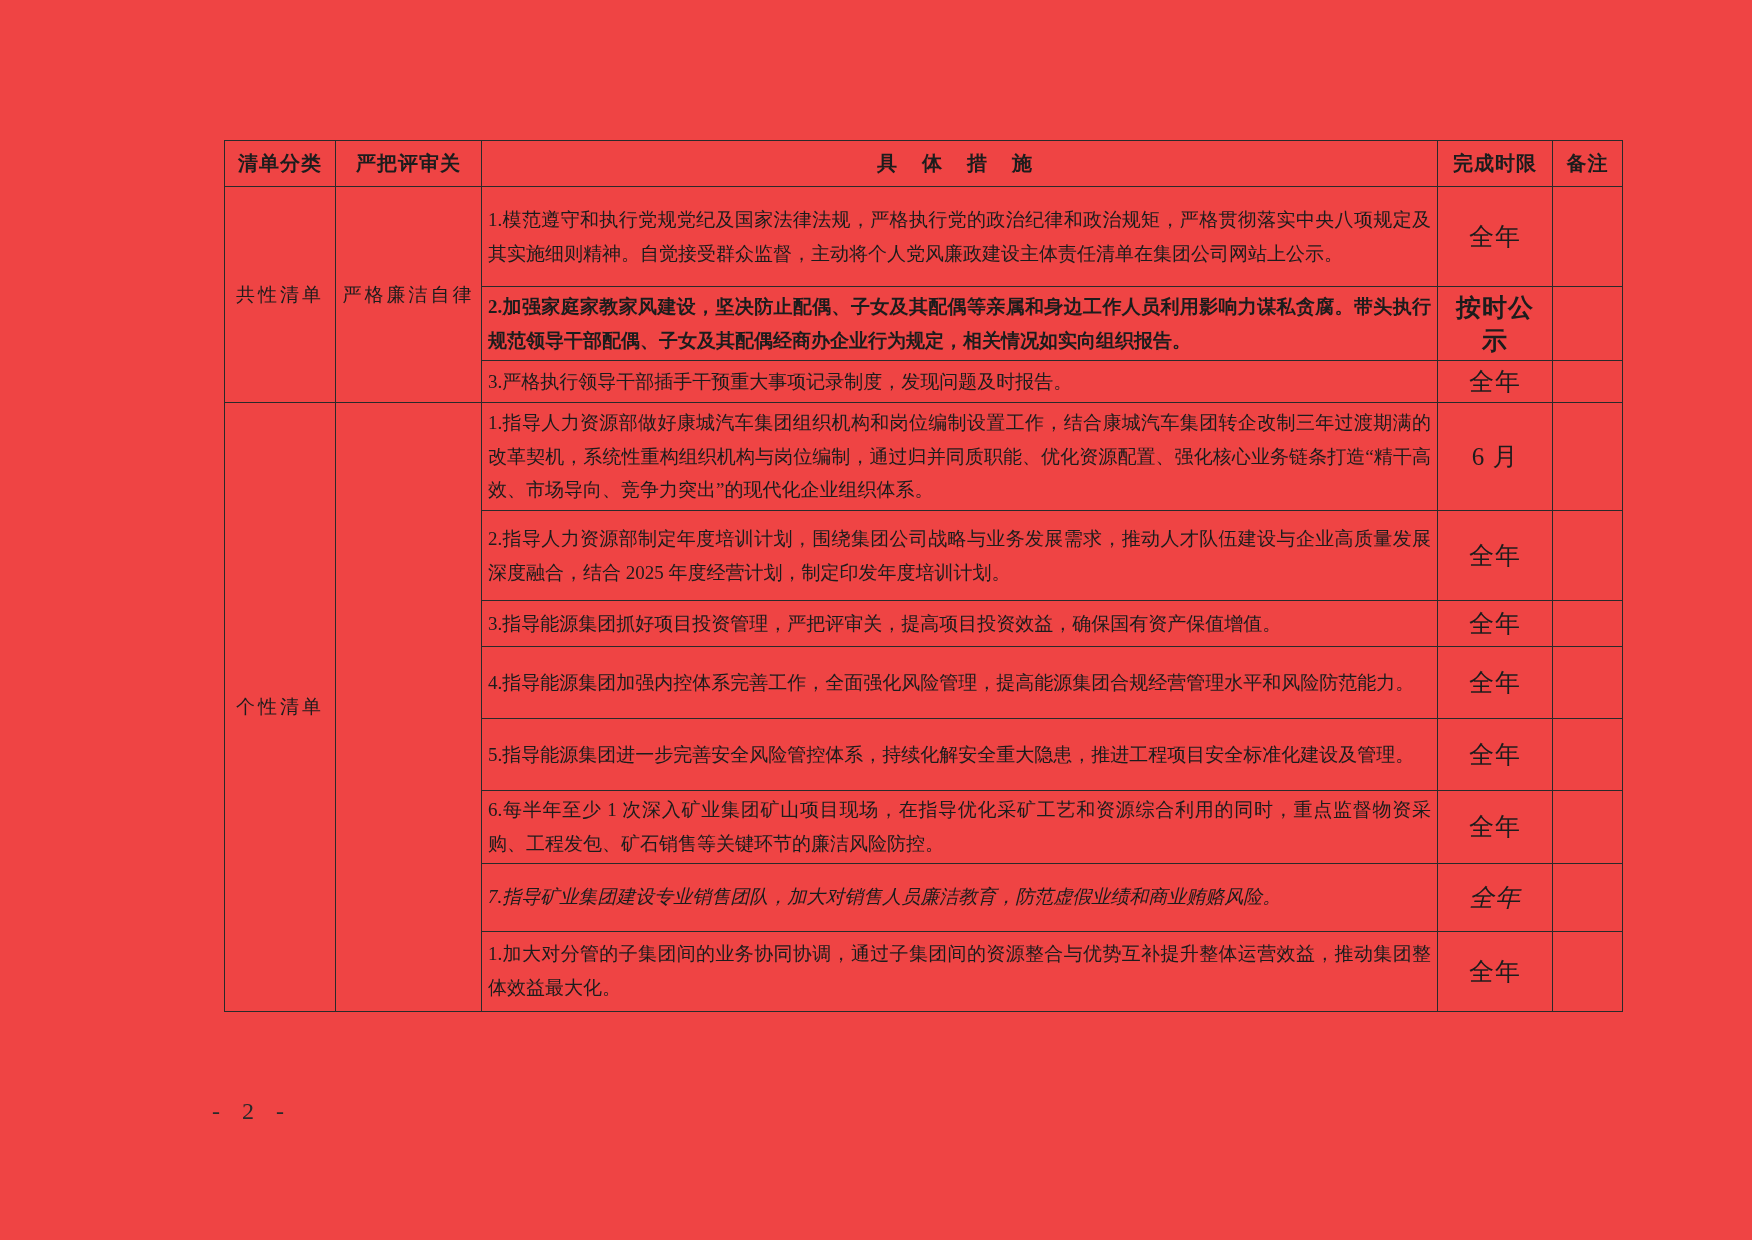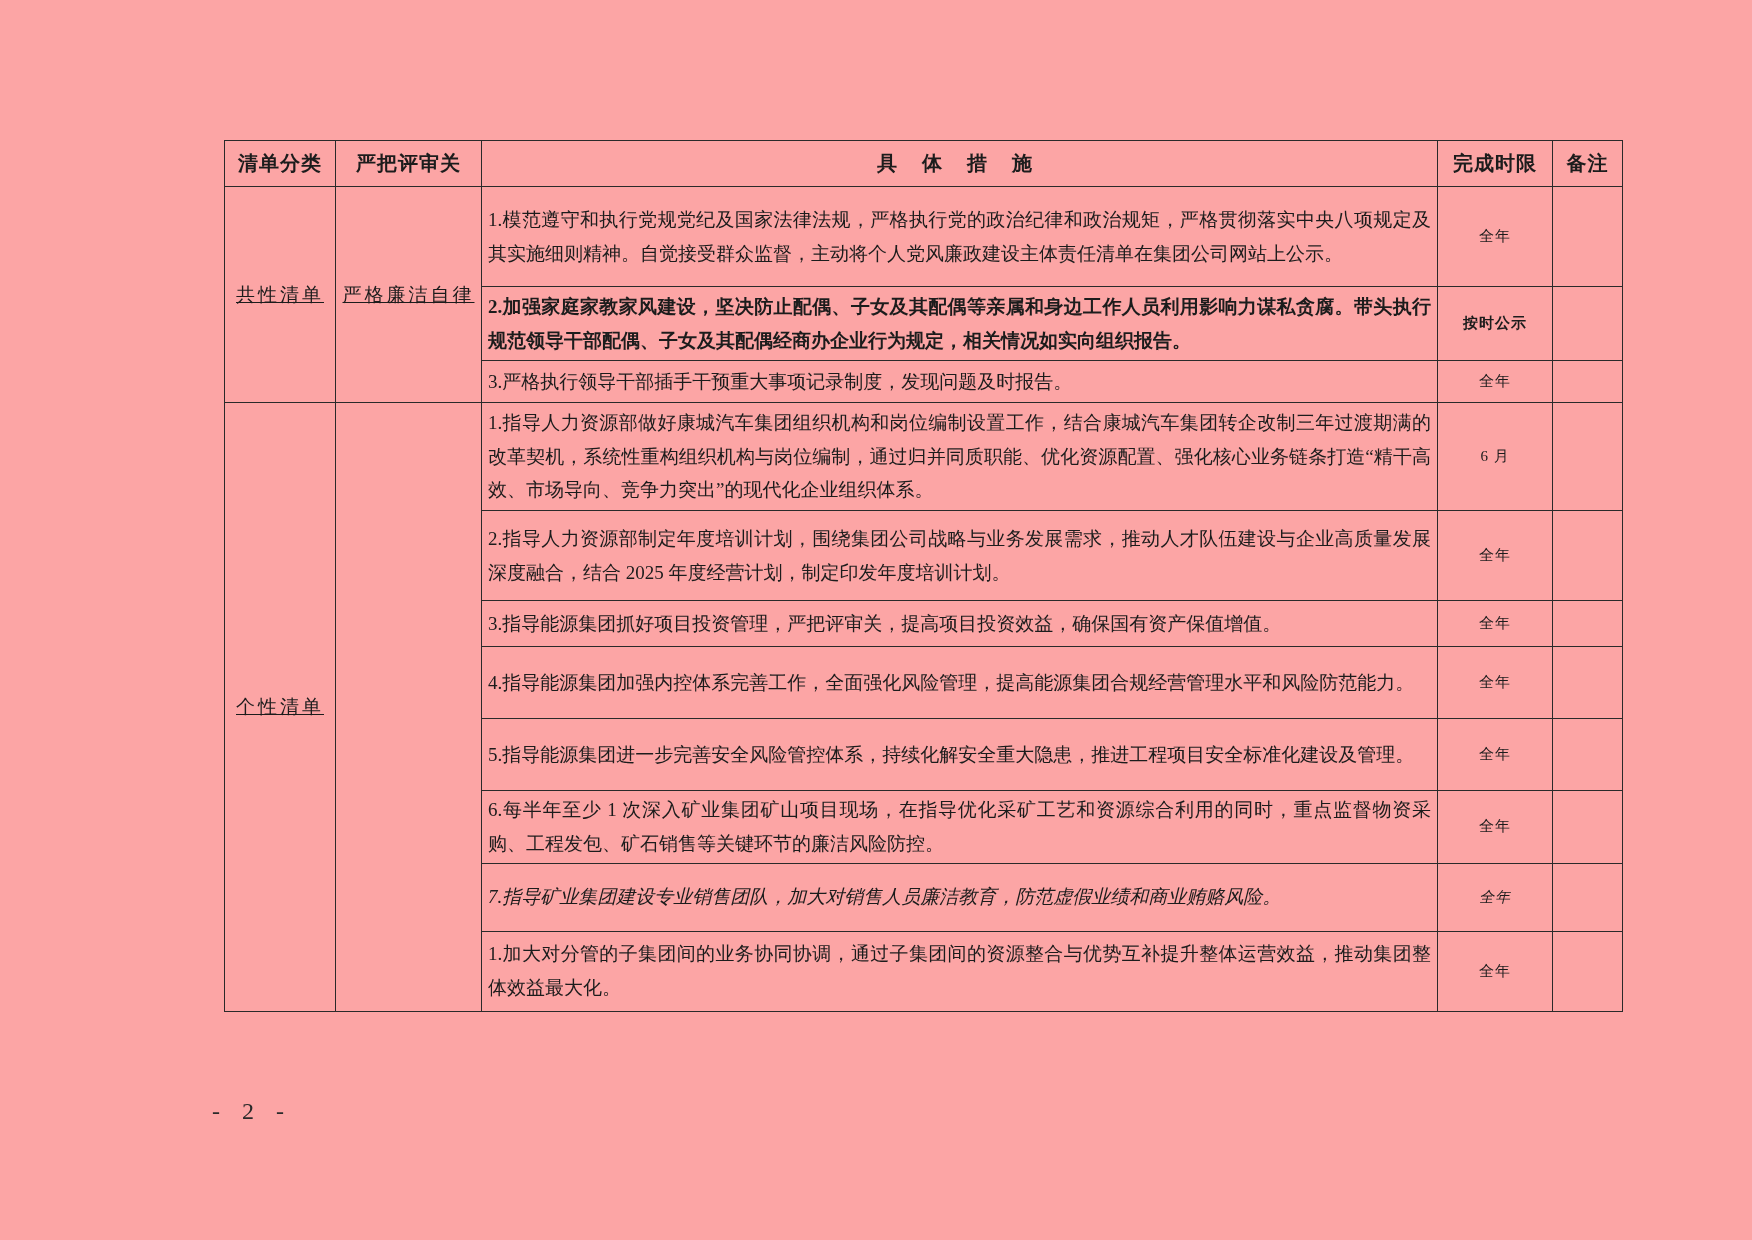--- a/index.html
+++ b/index.html
@@ -6,21 +6,21 @@
     margin: 0;
     padding: 0;
     background: #ffffff;
     font-family: "Liberation Serif", "DejaVu Serif", serif;
     color: #1c1c1c;
   }
   .page {
     position: relative;
     width: 1752px;
     height: 1240px;
-    background: #fca5a5;
+    background: #ef4444;
     overflow: hidden;
   }
   table.resp-table {
     position: absolute;
     left: 224px;
     top: 140px;
     width: 1398px;
     border-collapse: collapse;
     table-layout: fixed;
     font-size: 19px;
@@ -37,31 +37,30 @@
     font-size: 20px;
     text-align: center;
     letter-spacing: 1px;
     height: 46px;
   }
   th.hdr-measures { letter-spacing: 10px; }
   td.cat-cell, td.proj-cell {
     text-align: center;
     letter-spacing: 3px;
     font-size: 19px;
-    text-decoration: underline;
   }
   td.measure-cell {
     text-align: justify;
     line-height: 1.78;
     padding: 6px 14px 6px 12px;
     margin-top: 25px;
   }
   td.deadline-cell {
     text-align: center;
-    font-size: 15px;
+    font-size: 25px;
     letter-spacing: 1px;
   }
   td.remark-cell { }
   tr.rh-100 { height: 100px; }
   tr.rh-74  { height: 74px; font-weight: bold; }
   tr.rh-42  { height: 42px; }
   tr.rh-108 { height: 108px; }
   tr.rh-90  { height: 90px; }
   tr.rh-46  { height: 46px; }
   tr.rh-72  { height: 72px; }

